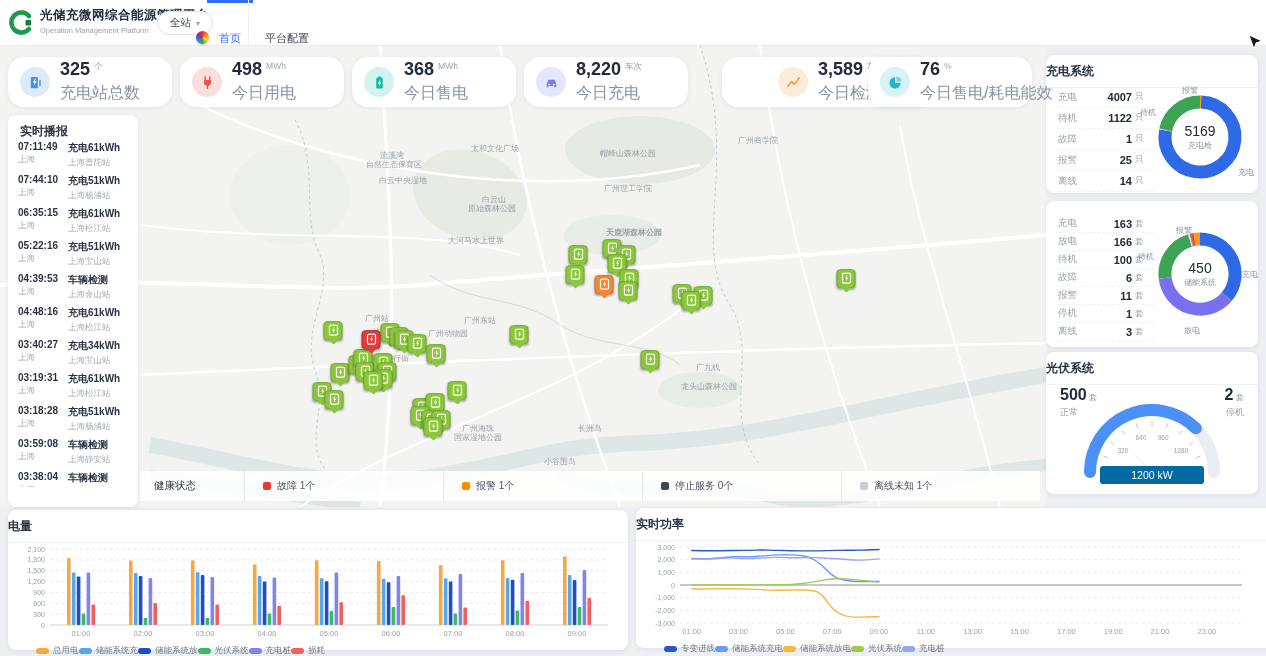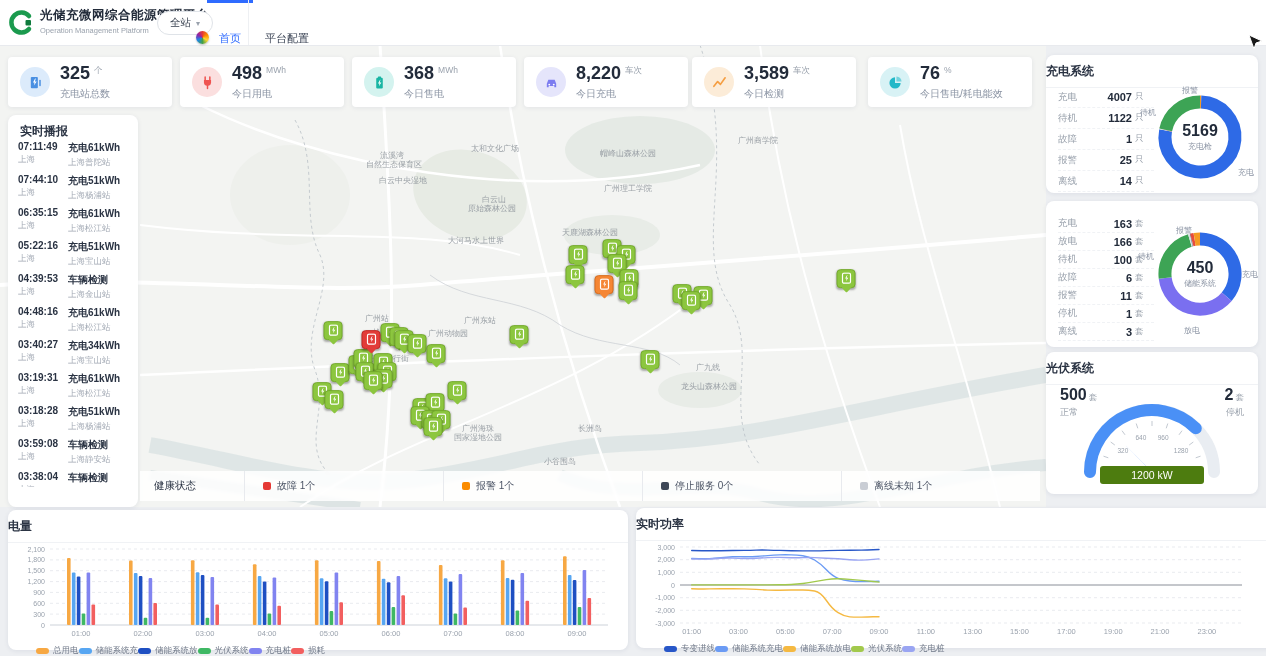--- a/index.html
+++ b/index.html
@@ -55,38 +55,38 @@
   #broadcast .card-title{padding:8px 12px 7px;border-bottom:none}
   #broadcast-list{overflow:hidden;height:352px;margin-top:-12px}
   .bc-row{display:flex;padding:6px 10px 4px;height:33px;box-sizing:border-box}
   .bc-left{width:50px;flex:0 0 auto}
   .bc-time{font-size:10px;font-weight:bold;color:#2a3343}
   .bc-city,.bc-station{font-size:8.5px;color:#a3aab5;margin-top:2px}
   .bc-event{font-size:10px;font-weight:bold;color:#2a3343}
   .bc-right{flex:1;min-width:0}
 
   
-  .kpi-card{position:absolute;top:57px;width:164px;height:50px;background:#fff;border-radius:4px;box-shadow:0 1px 5px rgba(20,40,90,.08);z-index:10}
+  .kpi-card{position:absolute;top:57px;width:164px;height:50px;background:#fff;border-radius:16px;box-shadow:0 1px 5px rgba(20,40,90,.08);z-index:10}
   .kpi-inner{display:flex;align-items:center;height:100%;padding-left:12px}
   .kpi-icon{width:30px;height:30px;border-radius:50%;display:flex;align-items:center;justify-content:center;flex:0 0 auto}
   .kpi-text{margin-left:10px}
   .kpi-valrow{display:flex;align-items:flex-start}
   .kpi-value{font-size:18px;font-weight:bold;color:#222b3a;line-height:18px}
   .kpi-unit{font-size:8.5px;color:#9aa2ad;margin-left:4px;margin-top:1px}
-  .kpi-label{font-size:10px;color:#8a93a3;margin-top:5px;white-space:nowrap}
+  .kpi-label{font-size:16px;color:#8a93a3;margin-top:5px;white-space:nowrap}
 
   
   .sys-rows{position:absolute;left:12px;top:30px;width:96px}
   .sys-row{display:flex;align-items:center;border-bottom:1px dashed #f0f2f5}
   .sys-label{font-size:9.5px;color:#98a0ab;width:34px}
   .sys-value{font-size:11px;font-weight:bold;color:#222b3a;width:40px;text-align:right}
   .sys-unit{font-size:8.5px;color:#98a0ab;margin-left:3px}
   .donut-wrap{position:absolute;width:104px;height:104px}
   .donut-center{position:absolute;left:0;top:0;width:100%;height:100%;display:flex;flex-direction:column;align-items:center;justify-content:center;pointer-events:none}
-  .donut-center .v{font-size:16px;font-weight:bold;color:#222b3a}
+  .donut-center .v{font-size:14px;font-weight:normal;color:#222b3a}
   .donut-center .l{font-size:8px;color:#8a93a3;margin-top:1px}
   .callout{position:absolute;font-size:8px;color:#8a93a3;white-space:nowrap}
 
   
   #pv-left{position:absolute;left:14px;top:34px}
   #pv-right{position:absolute;right:14px;top:34px;text-align:right}
   .pv-valrow .v{font-size:16px;font-weight:bold;color:#222b3a}
   .pv-valrow .u{font-size:8.5px;color:#98a0ab;margin-left:2px}
   .pv-lab{font-size:9px;color:#98a0ab;margin-top:2px}
   #gauge-box{position:absolute;left:50%;top:32px;transform:translateX(-50%)}
@@ -130,21 +130,21 @@
   <div id="map-labels">
       <div class="map-label" style="left: 495px; top: 103px;">太和文化广场</div>
       <div class="map-label" style="left: 628px; top: 108px;">帽峰山森林公园</div>
       <div class="map-label" style="left: 758px; top: 95px;">广州商学院</div>
       <div class="map-label" style="left: 403px; top: 135px;">白云中央湿地</div>
       <div class="map-label" style="left: 392px; top: 110px;">流溪湾</div>
       <div class="map-label" style="left: 394px; top: 119px;">自然生态保育区</div>
       <div class="map-label" style="left: 494px; top: 154px;">白云山</div>
       <div class="map-label" style="left: 492px; top: 163px;">原始森林公园</div>
       <div class="map-label" style="left: 476px; top: 195px;">大河马水上世界</div>
-      <div class="map-label" style="left: 590px; top: 187px;">天鹿湖森林公园</div>
+      <div class="map-label" style="left: 634px; top: 187px; font-weight: bold;">天鹿湖森林公园</div>
       <div class="map-label" style="left: 628px; top: 143px;">广州理工学院</div>
       <div class="map-label" style="left: 377px; top: 273px;">广州站</div>
       <div class="map-label" style="left: 388px; top: 287px;">越秀公园</div>
       <div class="map-label" style="left: 448px; top: 288px;">广州动物园</div>
       <div class="map-label" style="left: 480px; top: 275px;">广州东站</div>
       <div class="map-label" style="left: 385px; top: 313px;">北京路步行街</div>
       <div class="map-label" style="left: 708px; top: 322px;">广九线</div>
       <div class="map-label" style="left: 697px; top: 341px; margin-left: 12px;">龙头山森林公园</div>
       <div class="map-label" style="left: 590px; top: 383px;">长洲岛</div>
       <div class="map-label" style="left: 560px; top: 416px;">小谷围岛</div>
@@ -490,21 +490,21 @@
         </div>
         <div class="kpi-text">
           <div class="kpi-valrow">
             <span class="kpi-value">8,220</span>
             <span class="kpi-unit">车次</span>
           </div>
           <div class="kpi-label">今日充电</div>
         </div>
       </div>
     </div>
-    <div class="kpi-card" style="left: 692px;">
+    <div class="kpi-card" style="left: 722px; padding-left: 44px;">
       <div class="kpi-inner">
         <div class="kpi-icon" style="background: rgb(252, 236, 216);">
           <svg width="15" height="15" viewBox="0 0 16 16" fill="none" stroke="#f59e42" stroke-width="1.8" stroke-linecap="round" stroke-linejoin="round">
             <path d="M2 12l4-5 3 3 5-7"></path>
           </svg>
         </div>
         <div class="kpi-text">
           <div class="kpi-valrow">
             <span class="kpi-value">3,589</span>
             <span class="kpi-unit">车次</span>
@@ -773,21 +773,21 @@
         <line x1="146.0" y1="88.0" x2="141.0" y2="88.0" stroke="#c3c9d1" stroke-width="1"></line>
         <text x="59.0" y="90.0" font-size="6.5" fill="#9aa2ad" text-anchor="middle">0</text>
         <text x="65.9" y="68.8" font-size="6.5" fill="#9aa2ad" text-anchor="middle">320</text>
         <text x="83.9" y="55.8" font-size="6.5" fill="#9aa2ad" text-anchor="middle">640</text>
         <text x="106.1" y="55.8" font-size="6.5" fill="#9aa2ad" text-anchor="middle">960</text>
         <text x="124.1" y="68.8" font-size="6.5" fill="#9aa2ad" text-anchor="middle">1280</text>
         <text x="131.0" y="90.0" font-size="6.5" fill="#9aa2ad" text-anchor="middle">1600</text>
         <polygon points="93.6,86.6 96.4,89.4 68.1,61.1" fill="#3b82f6"></polygon>
         <circle cx="95" cy="88" r="3" fill="#fff" stroke="#3b82f6" stroke-width="1.5"></circle>
       </svg></div>
-  <div id="gauge-badge" style="background: #4d7c0f;">1200 kW</div>
+  <div id="gauge-badge" style="background: #0369a1;">1200 kW</div>
 </div>
 
 <div class="card" style="left:8px;top:510px;width:620px;height:140px">
   <div class="card-title" id="bar-title">电量</div>
   <div id="bar-chart"><svg width="612" height="96" viewBox="0 0 612 96">
         <line x1="42" y1="82.0" x2="600" y2="82.0" stroke="#cdd2d9" stroke-width="1"></line>
         <text x="37" y="84.5" font-size="7" fill="#9aa2ad" text-anchor="end">0</text>
         <line x1="42" y1="71.1" x2="600" y2="71.1" stroke="#e9ebef" stroke-width="1" stroke-dasharray="3 3"></line>
         <text x="37" y="73.6" font-size="7" fill="#9aa2ad" text-anchor="end">300</text>
         <line x1="42" y1="60.3" x2="600" y2="60.3" stroke="#e9ebef" stroke-width="1" stroke-dasharray="3 3"></line>

